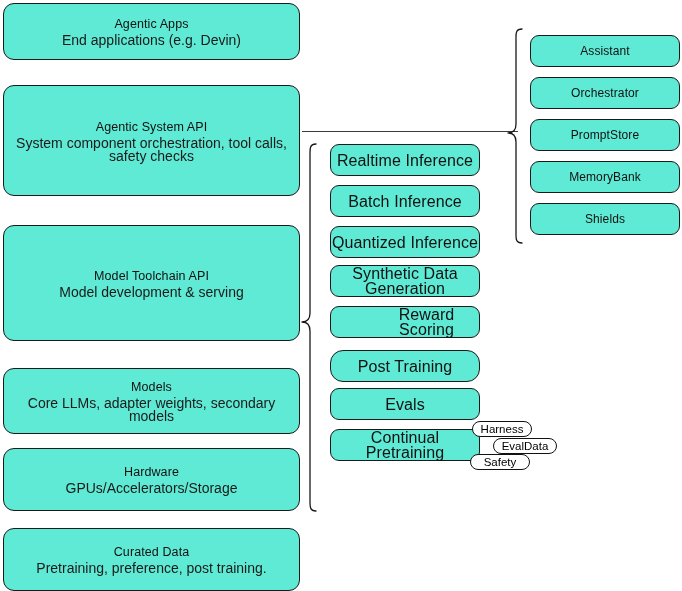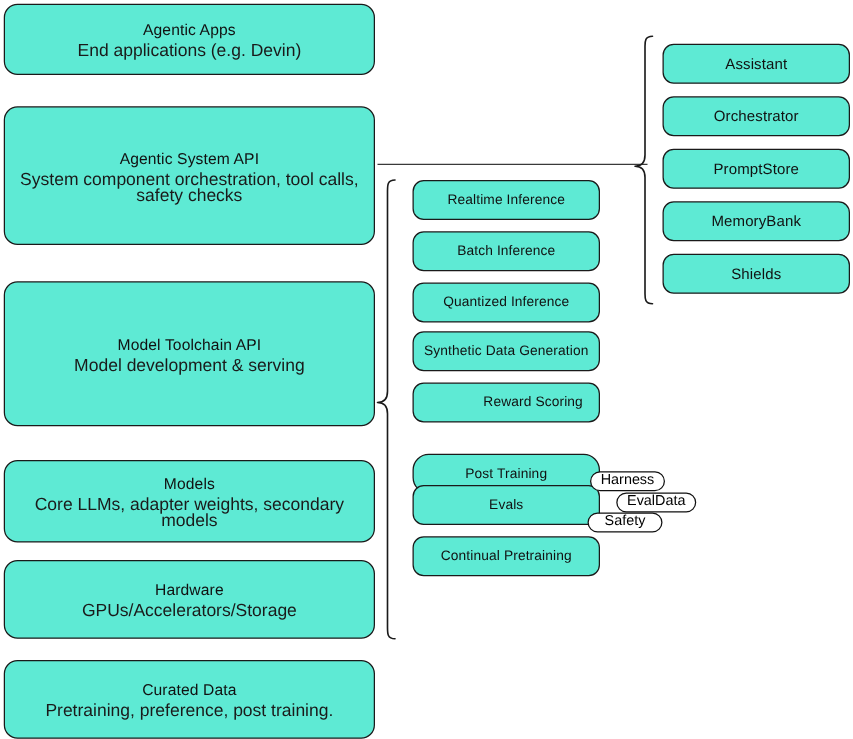--- a/index.html
+++ b/index.html
@@ -51,44 +51,46 @@
   
   .stack-left { left: 3px; width: 297px; }
 
   
   .mid-node {
     left: 330px;
     width: 150px;
     height: 32px;
     border-radius: 9px;
   }
-  .mid-node .title { font-size: 11px; line-height: 15px; }
+  .mid-node .title { font-size: 16px; line-height: 15px; }
 
   
   .right-node {
     left: 530px;
     width: 150px;
     height: 32px;
     border-radius: 9px;
   }
   .right-node .title { font-size: 12px; line-height: 15px; }
 
   
   .pill {
     position: absolute;
     box-sizing: border-box;
     border: 1.3px solid #111111;
     border-radius: 999px;
     background: #ffffff;
     display: flex;
+    align-items: center;
     justify-content: center;
     font-size: 11.5px;
     line-height: 13px;
     color: #000000;
     height: 16px;
+    margin-top: 44px;
   }
 
   
   .hline {
     position: absolute;
     height: 0;
     border-top: 1.2px solid #3a3a3a;
   }
   .brace { position: absolute; }
   .brace svg { display: block; overflow: visible; }
@@ -150,21 +152,21 @@
   </div>
   <div class="node mid-node" style="top:226px;">
     <div class="title">Quantized Inference</div>
   </div>
   <div class="node mid-node" style="top:265px;">
     <div class="title">Synthetic Data Generation</div>
   </div>
   <div class="node mid-node" style="top:306px;padding-left:43px;">
     <div class="title">Reward Scoring</div>
   </div>
-  <div class="node mid-node" style="top:363px;border-radius:13px;">
+  <div class="node mid-node" style="top:350px;border-radius:13px;">
     <div class="title">Post Training</div>
   </div>
   <div class="node mid-node" style="top:388px;">
     <div class="title">Evals</div>
   </div>
   <div class="node mid-node" style="top:429px;">
     <div class="title">Continual Pretraining</div>
   </div>
 
   <div class="pill" style="left:472px;top:377px;width:60px;">

